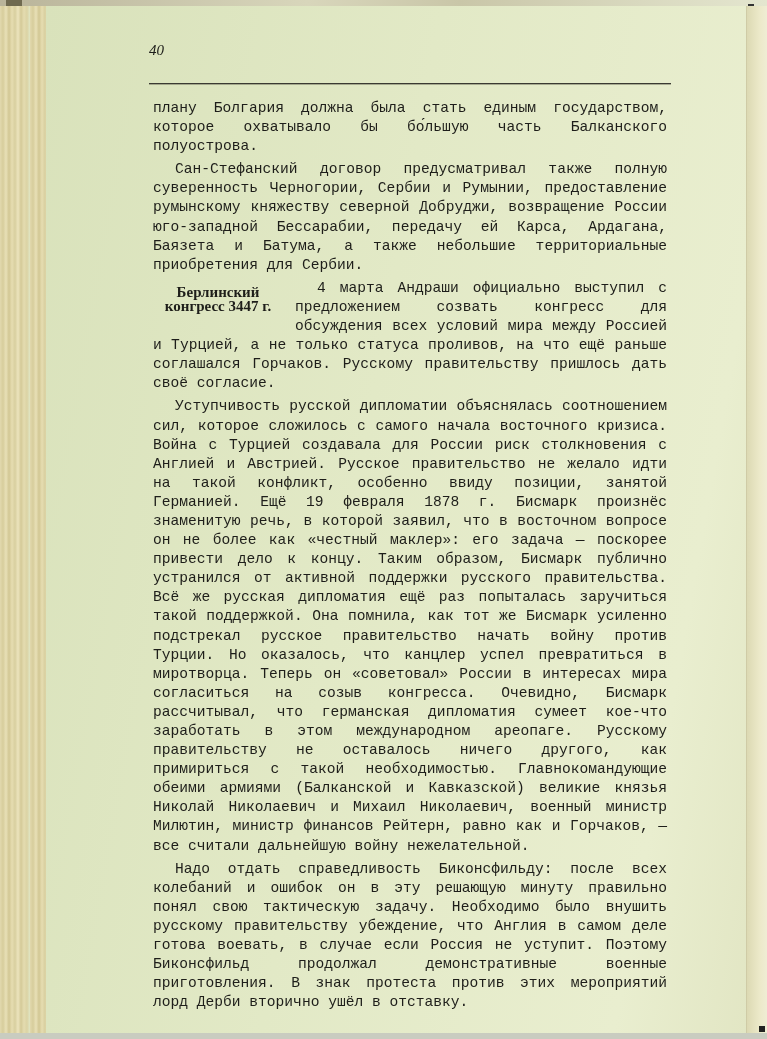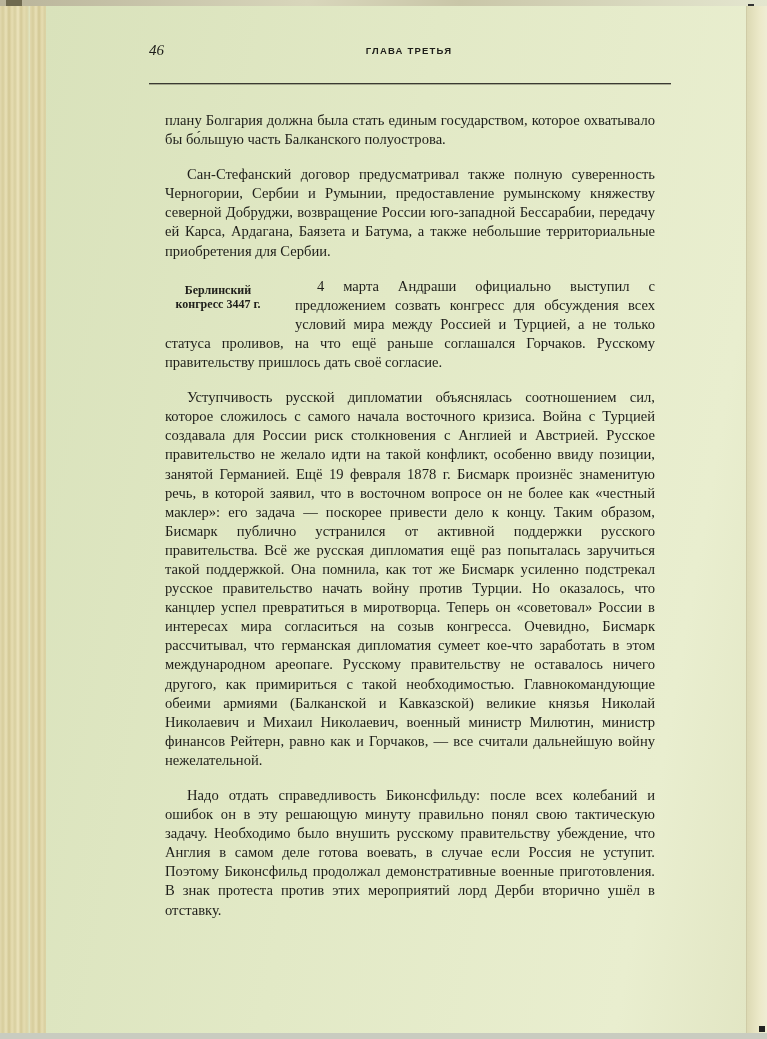--- a/index.html
+++ b/index.html
@@ -98,59 +98,59 @@
 
     .body-text {
       position: absolute;
       left: 149px; top: 95px;
       width: 522px;
       font-size: 14.6px;
       line-height: 19.1px;
       text-align: justify;
     }
     .body-text p {
-      margin: 16px;
+      margin: 4px;
       text-indent: 22px;
       hyphens: manual;
+      font-family: Liberation Mono, monospace;
     }
     .body-text p.cont {
       text-indent: 0;
     }
     .sidenote-wrap {
       position: relative;
     }
     .sidenote {
       float: left;
       width: 138px;
       height: 57px;
       margin-right: 8px;
       text-align: center;
-      font-size: 12px;
+      font-size: 15px;
       line-height: 14px;
       font-weight: bold;
       padding-top: 6px;
       box-sizing: border-box;
     }
     .sidenote span { display: block; }
   </style>
 </head>
 <body>
 
 <div class="top-strip">
   <div class="tab-dark"></div>
 </div>
 <div class="top-mark"></div>
 <div class="page-edges"></div>
 
 <div class="page"></div>
 <div class="right-fold"></div>
 
 <div class="header">
-  <span class="page-number">46</span>
-  <div class="running-head">ГЛАВА ТРЕТЬЯ</div>
+  <span class="page-number">40</span>
 </div>
 <div class="header-rule"></div>
 
 <div class="body-text">
   <p class="cont">плану Болгария должна была стать единым государством, которое охватывало бы бо́льшую часть Балканского полуострова.</p>
   <p>Сан-Стефанский договор предусматривал также полную суверенность Черногории, Сербии и Румынии, предоставление румынскому княжеству северной Добруджи, возвращение России юго-западной Бессарабии, передачу ей Карса, Ардагана, Баязета и Батума, а также небольшие территориальные приобретения для Сербии.</p>
   <div class="sidenote-wrap">
     <div class="sidenote">
       <span>Берлинский</span>
       <span>конгресс 3447 г.</span>

